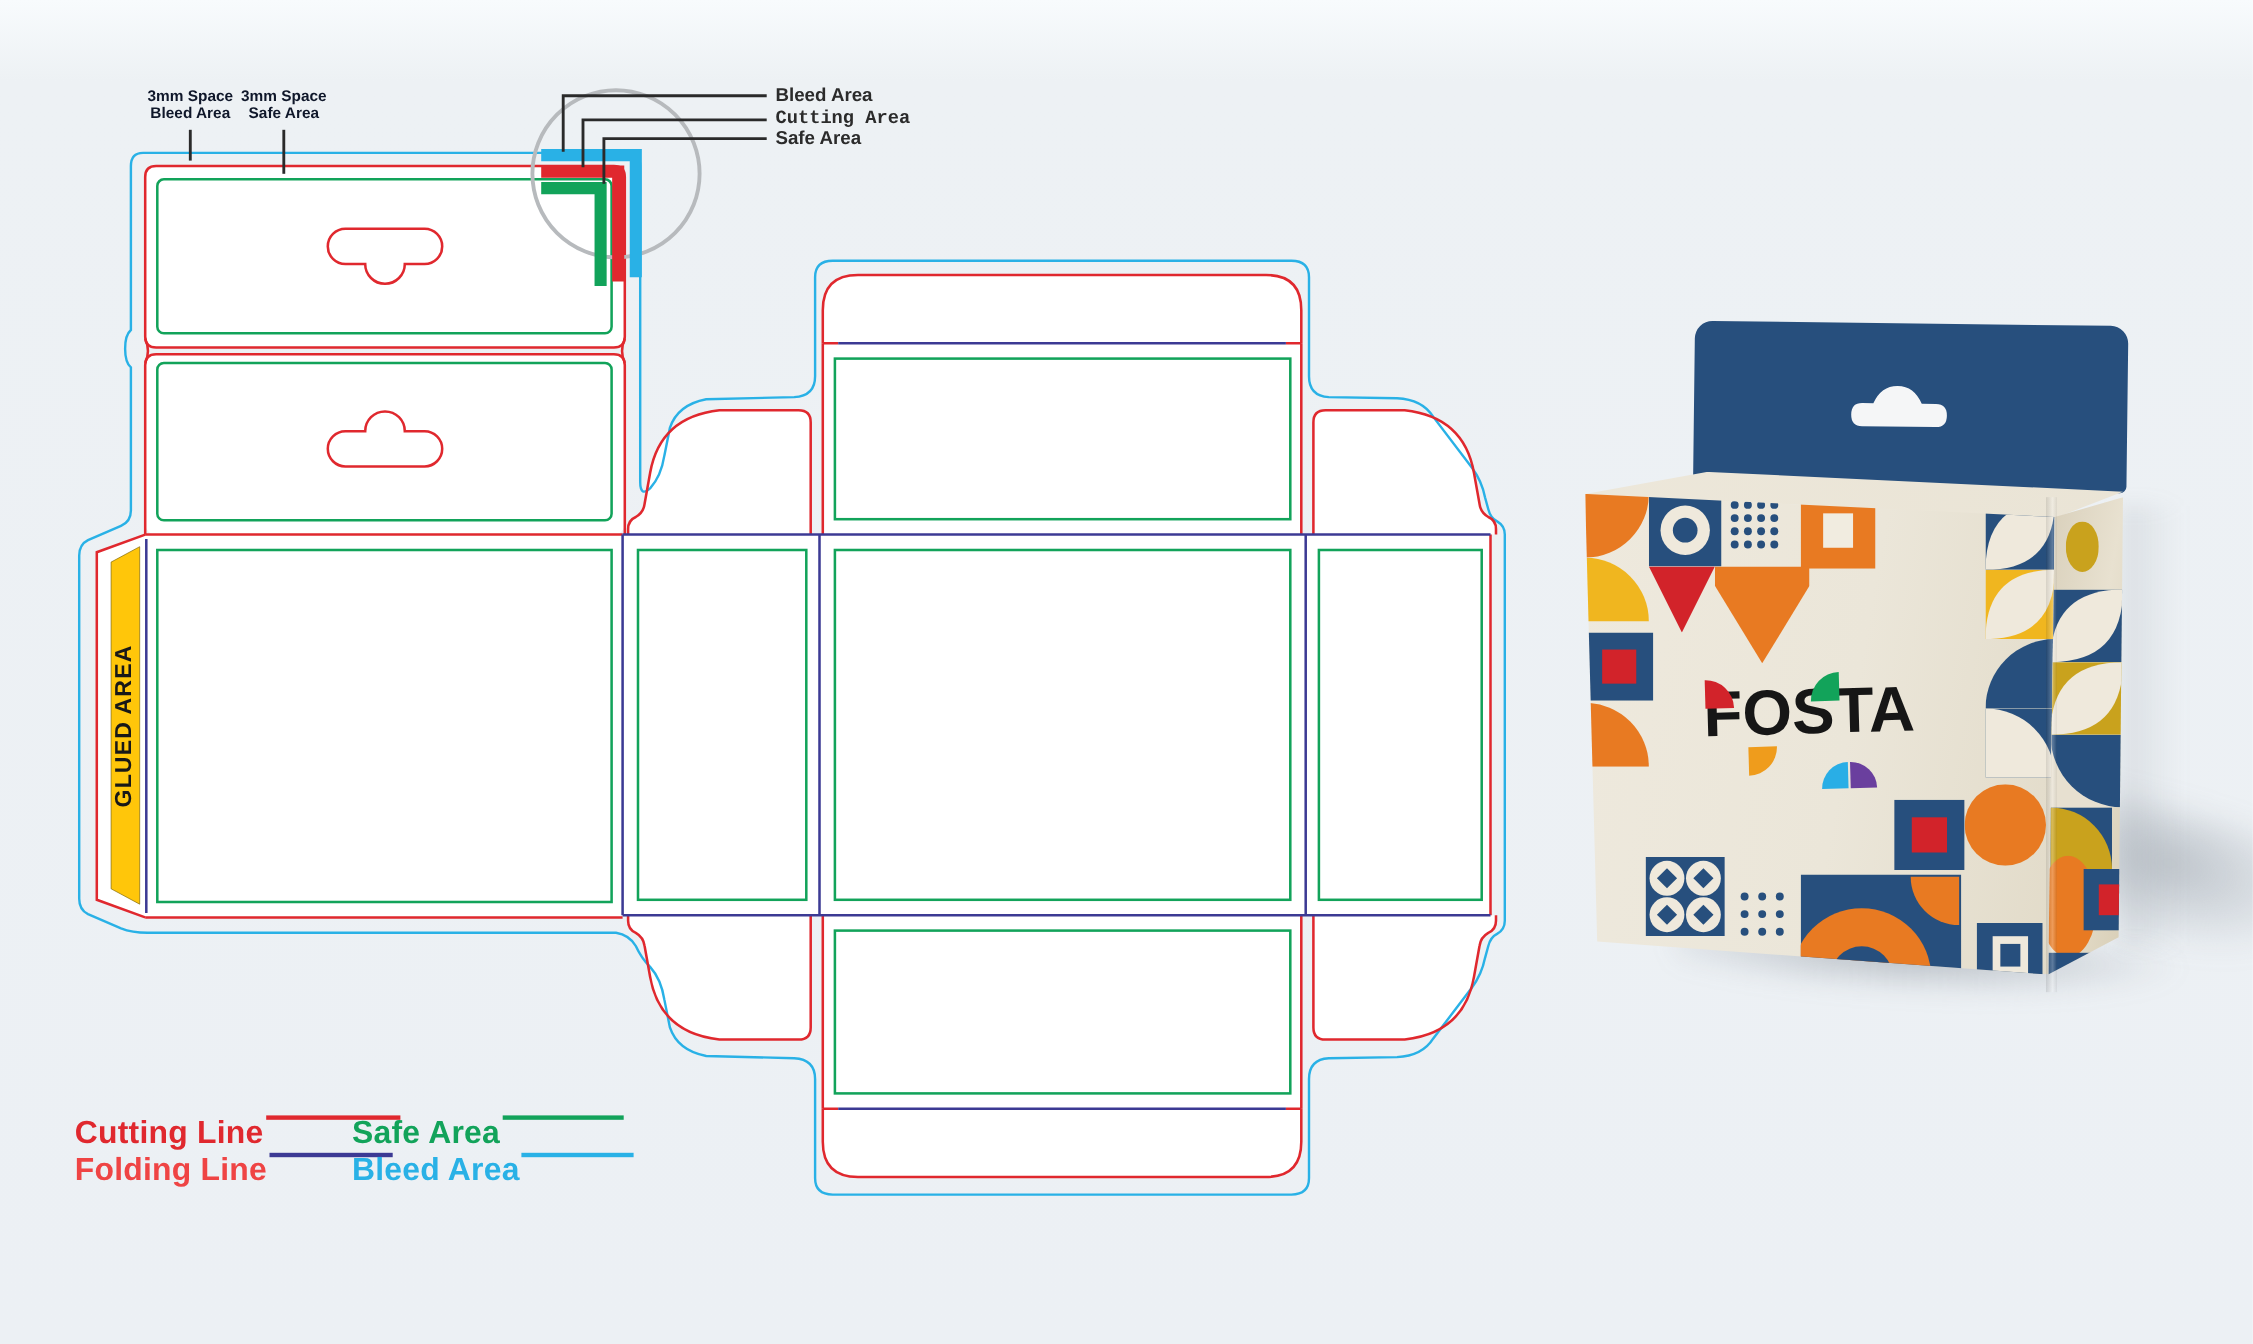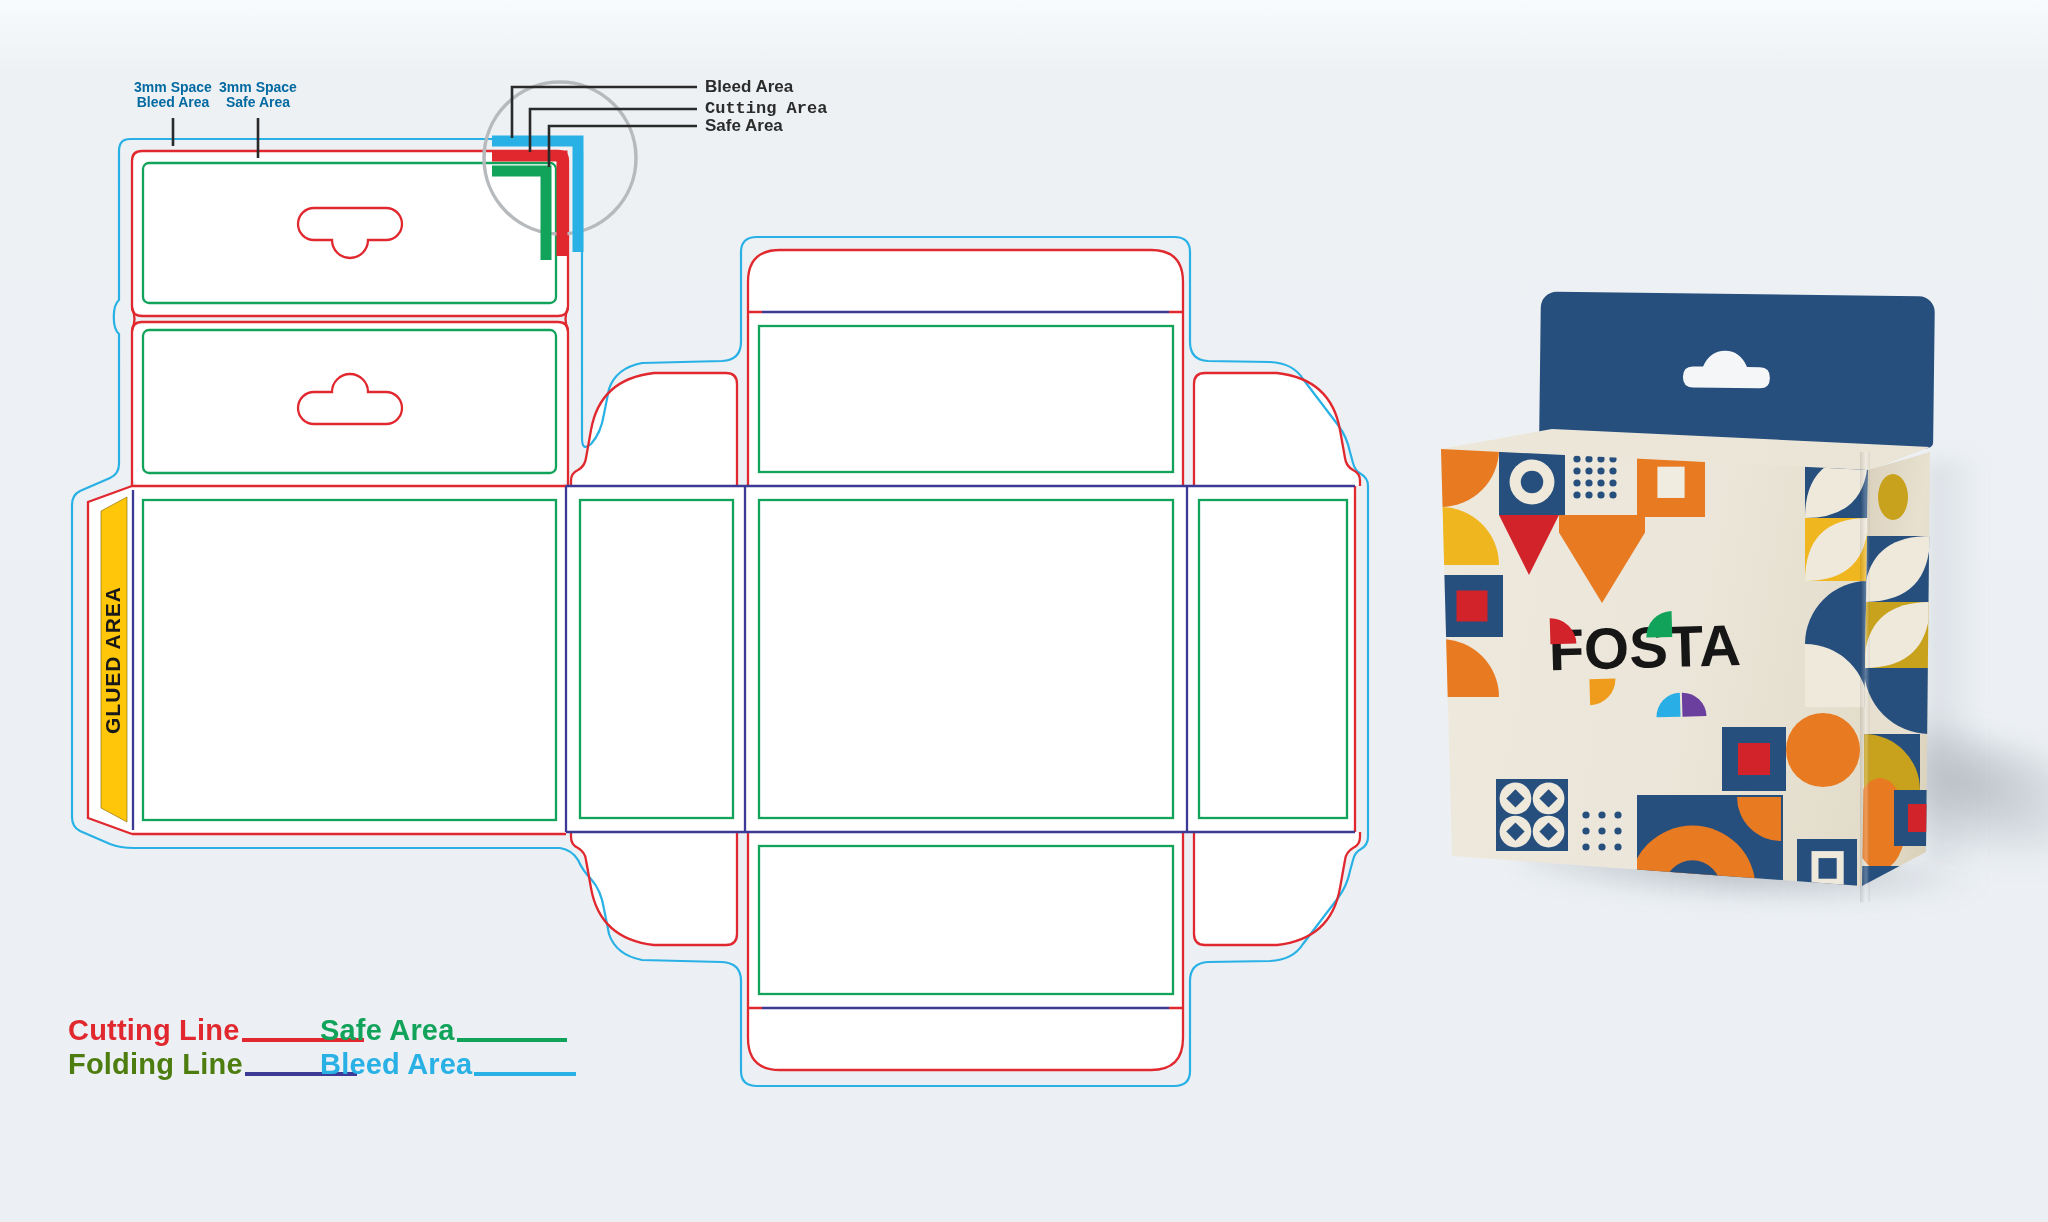--- a/index.html
+++ b/index.html
@@ -8,33 +8,33 @@
     font-family:"Liberation Sans", sans-serif;
     background:linear-gradient(180deg,#f8fbfd 0%,#edf1f4 6%,#ecf0f4 100%);
     overflow:hidden;
   }
   #stage{position:relative;width:2048px;height:1222px;}
   svg.dieline{position:absolute;left:0;top:0;}
 
   
   .space-note{
     position:absolute;width:140px;text-align:center;
-    font-size:14px;line-height:15px;font-weight:700;color:#0369a1;
+    font-size:14px;line-height:15px;font-weight:700;color:#0f172a;
   }
   .callout-label{
     position:absolute;font-size:17px;font-weight:700;color:#2b2b2b;white-space:nowrap;
   }
   .glue-text{
     position:absolute;left:-41px;top:647px;width:310px;height:26px;
     transform:rotate(-90deg);transform-origin:center;
     text-align:center;font-size:21px;font-weight:600;letter-spacing:1px;color:#181818;
   }
 
   
-  .legend-item{position:absolute;display:flex;align-items:flex-end;}
+  .legend-item{position:absolute;display:flex;align-items:flex-start;}
   .legend-label{font-size:29px;font-weight:800;letter-spacing:.2px;white-space:nowrap;}
   .legend-line{display:inline-block;height:4px;margin-bottom:5px;margin-left:2px;}
 
   
   .mockup{position:absolute;inset:0;}
   .shadow-floor{
     position:absolute;left:1520px;top:848px;width:470px;height:58px;
     background:radial-gradient(ellipse at 45% 35%,rgba(96,106,118,.40),rgba(96,106,118,0) 70%);
     filter:blur(10px);transform:rotate(3.2deg);
   }
@@ -193,21 +193,21 @@
   <div class="callout-label" style="left:705px;top:99px;font-family:Liberation Mono, monospace;">Cutting Area</div>
   <div class="callout-label" style="left:705px;top:116px;">Safe Area</div>
 
   <div class="glue-text">GLUED AREA</div>
 
   <div class="legend-item" style="left:68px;top:1014px;">
     <span class="legend-label" style="color: rgb(224, 40, 46);">Cutting Line</span>
       <span class="legend-line" style="width: 122px; background: rgb(224, 40, 46);"></span>
   </div>
   <div class="legend-item" style="left:68px;top:1048px;">
-    <span class="legend-label" style="color: #4d7c0f;">Folding Line</span>
+    <span class="legend-label" style="color: #ef4444;">Folding Line</span>
       <span class="legend-line" style="width: 112px; background: rgb(60, 58, 148);"></span>
   </div>
   <div class="legend-item" style="left:320px;top:1014px;">
     <span class="legend-label" style="color: rgb(18, 163, 90);">Safe Area</span>
       <span class="legend-line" style="width: 110px; background: rgb(18, 163, 90);"></span>
   </div>
   <div class="legend-item" style="left:320px;top:1048px;">
     <span class="legend-label" style="color: rgb(41, 177, 230);">Bleed Area</span>
       <span class="legend-line" style="width: 102px; background: rgb(41, 177, 230);"></span>
   </div>

